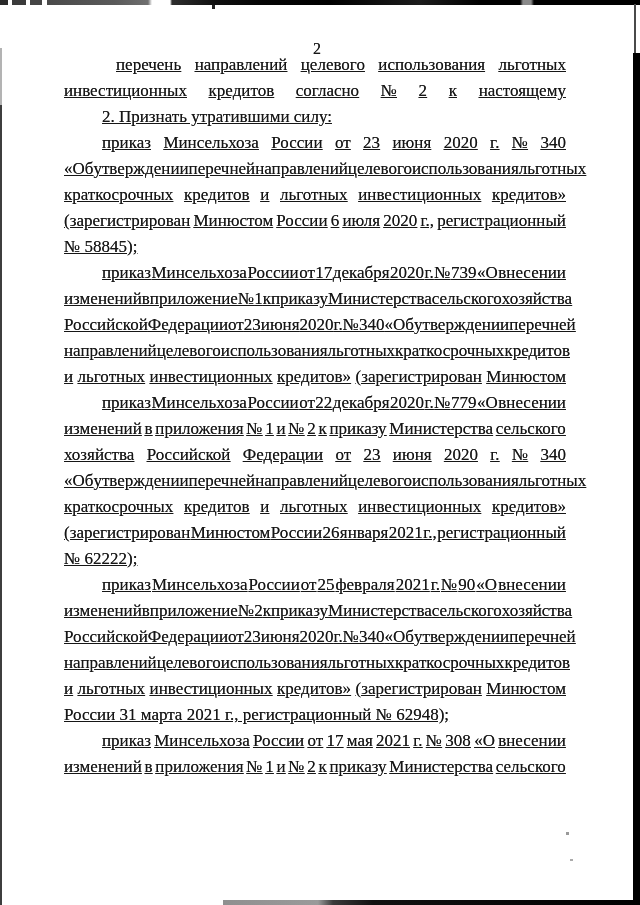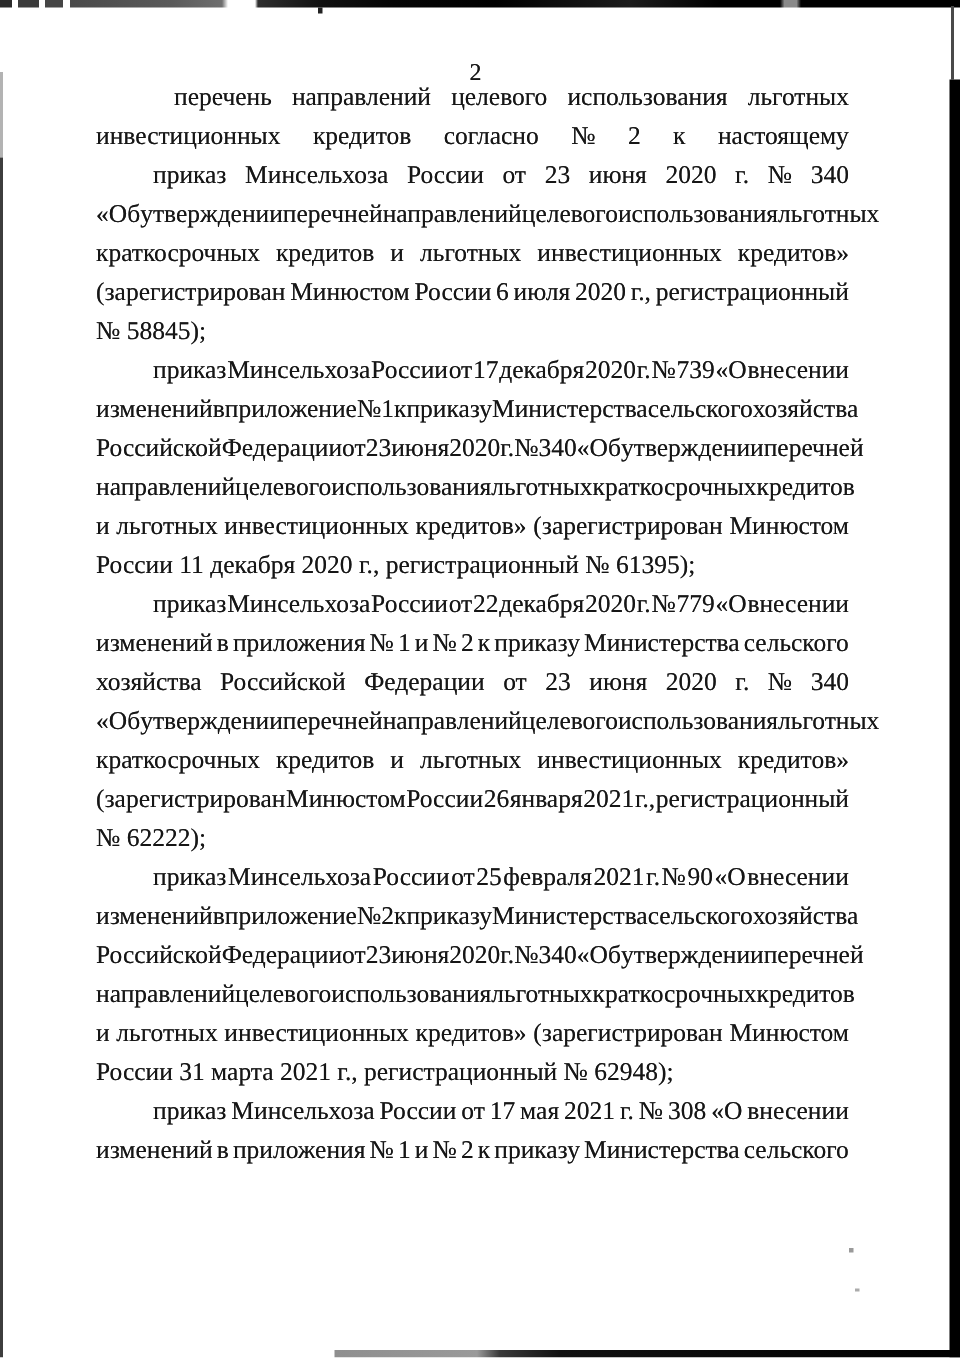--- a/index.html
+++ b/index.html
@@ -26,20 +26,21 @@
   }
   .para { margin: 0; }
   .line {
     display: flex;
     justify-content: space-between;
     height: 26px;
     line-height: 26px;
     font-size: 17px;
     text-shadow: 0 0 0.4px rgba(10,10,10,0.7);
     white-space: nowrap;
+    text-decoration: underline;
   }
   .line span { white-space: pre; flex: 0 0 auto; }
   .line.last { display: block; text-align: left; }
   .line.indent-md { padding-left: 38px; }
   .line.indent-lg { padding-left: 52px; }
 
   
   .top-edge {
     position: absolute; top: 0; left: 0; width: 640px; height: 5px;
     background: linear-gradient(to right,
@@ -98,20 +99,23 @@
           <span>инвестиционных</span>
           <span>кредитов</span>
           <span>согласно</span>
           <span>№</span>
           <span>2</span>
           <span>к</span>
           <span>настоящему</span>
         </div>
       </div>
       <div class="para">
+        <div class="line last indent-md">2. Признать утратившими силу:</div>
+      </div>
+      <div class="para">
         <div class="line indent-md">
           <span>приказ</span>
           <span>Минсельхоза</span>
           <span>России</span>
           <span>от</span>
           <span>23</span>
           <span>июня</span>
           <span>2020</span>
           <span>г.</span>
           <span>№</span>
@@ -196,21 +200,20 @@
           <span>кредитов</span>
         </div>
         <div class="line">
           <span>и</span>
           <span>льготных</span>
           <span>инвестиционных</span>
           <span>кредитов»</span>
           <span>(зарегистрирован</span>
           <span>Минюстом</span>
         </div>
-        <div class="line last">России 11 декабря 2020 г., регистрационный № 61395);</div>
       </div>
       <div class="para">
         <div class="line indent-md">
           <span>приказ</span>
           <span>Минсельхоза</span>
           <span>России</span>
           <span>от</span>
           <span>22</span>
           <span>декабря</span>
           <span>2020</span>

